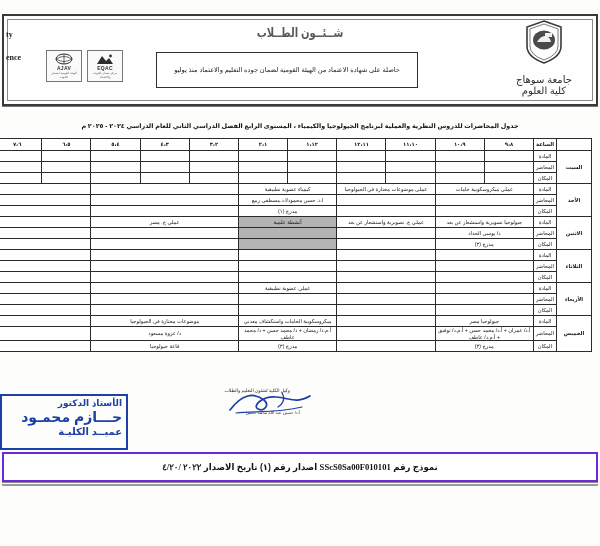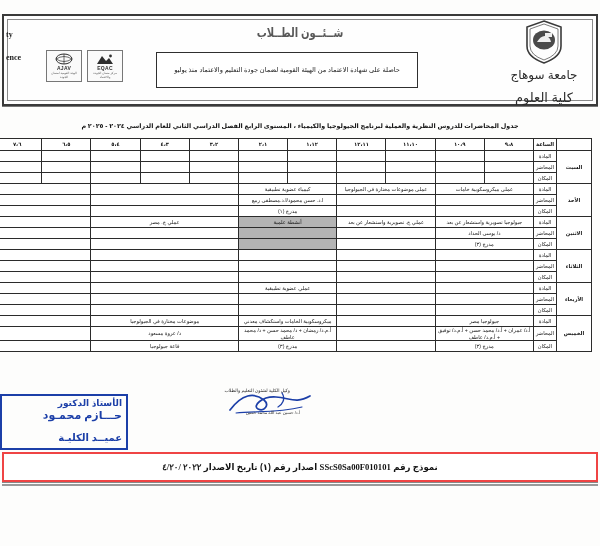--- a/index.html
+++ b/index.html
@@ -23,22 +23,22 @@
   .header-inner{position:absolute;inset:3px;border:1px solid #8a8a8a;}
   .hdr-right{
     position:absolute;right:6px;top:2px;width:92px;height:82px;
     display:flex;flex-direction:column;align-items:center;justify-content:flex-start;
   }
   .seal{
     width:40px;height:44px;margin-top:2px;
     position:relative;
   }
   .seal svg{display:block;}
-  .uni-name{font-size:12px;letter-spacing:.7px;color:#2c2c2c;margin-top:4px;white-space:nowrap;}
-  .fac-name{font-size:13px;letter-spacing:.7px;color:#2c2c2c;margin-top:8px;white-space:nowrap;}
+  .uni-name{font-size:10px;letter-spacing:.7px;color:#2c2c2c;margin-top:10px;white-space:nowrap;}
+  .fac-name{font-size:10px;letter-spacing:.7px;color:#2c2c2c;margin-top:0;white-space:nowrap;font-family:Liberation Serif, serif;}
 
   .hdr-center-title{
     position:absolute;left:0;right:0;top:6px;
     text-align:center;pointer-events:none;
   }
   .deco-text{
     display:inline-block;
     font-size:10px;font-weight:bold;color:#3c3c3c;
     letter-spacing:-1px;
     transform:scaleY(1.25);
@@ -118,27 +118,27 @@
     position:absolute;left:0px;top:8px;width:128px;height:56px;
     border:2.2px solid #1c3fa8;
     color:#1c3fa8;
     box-sizing:border-box;
     padding:2px 4px 0 0;
     text-align:right;
     overflow:hidden;
     background:transparent;
   }
   .stamp .l1{font-size:9px;font-weight:bold;letter-spacing:-.2px;white-space:nowrap;margin-left:32px;}
-  .stamp .l2{font-size:11px;font-weight:bold;letter-spacing:1.5px;margin-top:1px;white-space:nowrap;}
-  .stamp .l3{font-size:10px;font-weight:bold;letter-spacing:1px;margin-top:10px;white-space:nowrap;}
+  .stamp .l2{font-size:14px;font-weight:bold;letter-spacing:1.5px;margin-top:1px;white-space:nowrap;}
+  .stamp .l3{font-size:10px;font-weight:bold;letter-spacing:1px;margin-top:1px;white-space:nowrap;}
 
   
   .form-box{
     position:absolute;left:2px;right:2px;top:452px;height:26px;
-    border:2px solid #ef4444;background:#fff;
+    border:2px solid #6d28d9;background:#fff;
     display:flex;align-items:center;justify-content:center;
     box-shadow:0 1px 0 #888;
   }
   .form-text{font-size:8.6px;font-weight:bold;color:#121212;letter-spacing:.1px;}
   .form-text .code{font-family:"Liberation Serif",serif;letter-spacing:0;}
   .bottom-rule{position:absolute;left:2px;right:2px;top:484px;height:2px;background:#9a9a9a;}
 </style>
 </head>
 <body>
 

